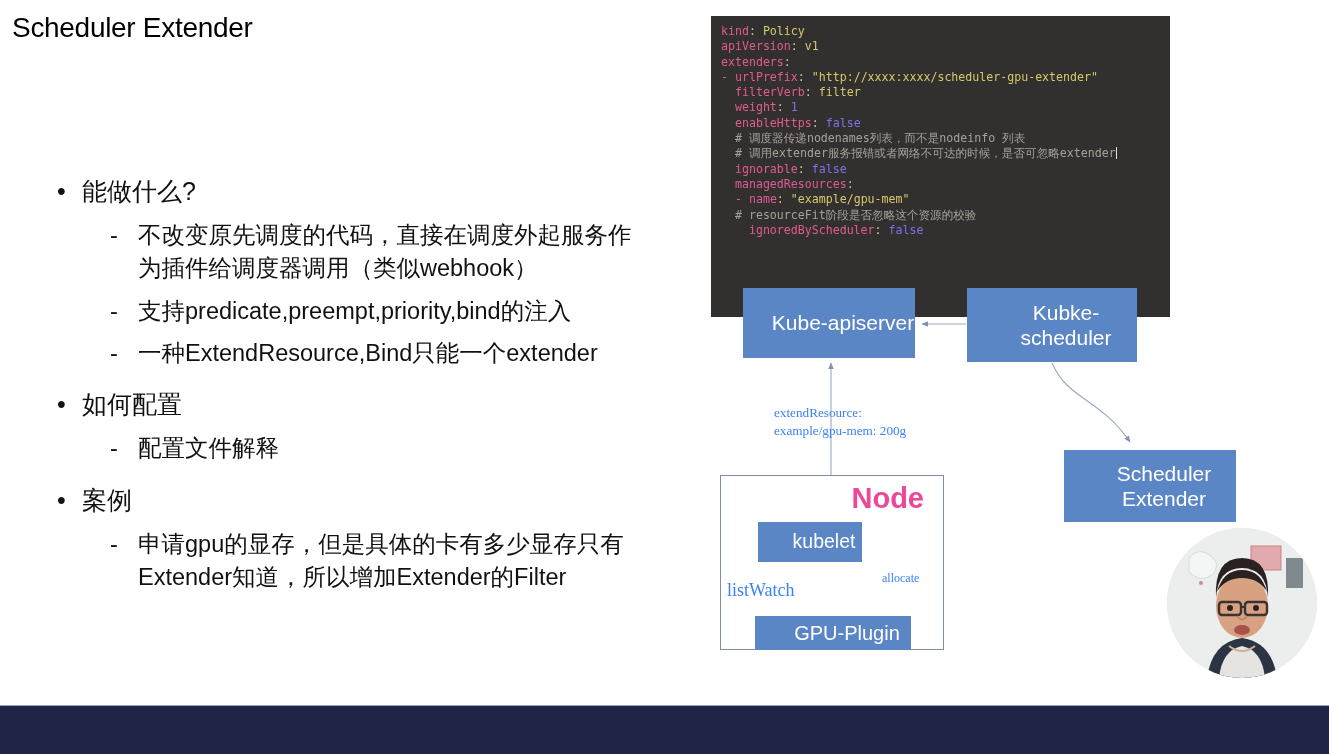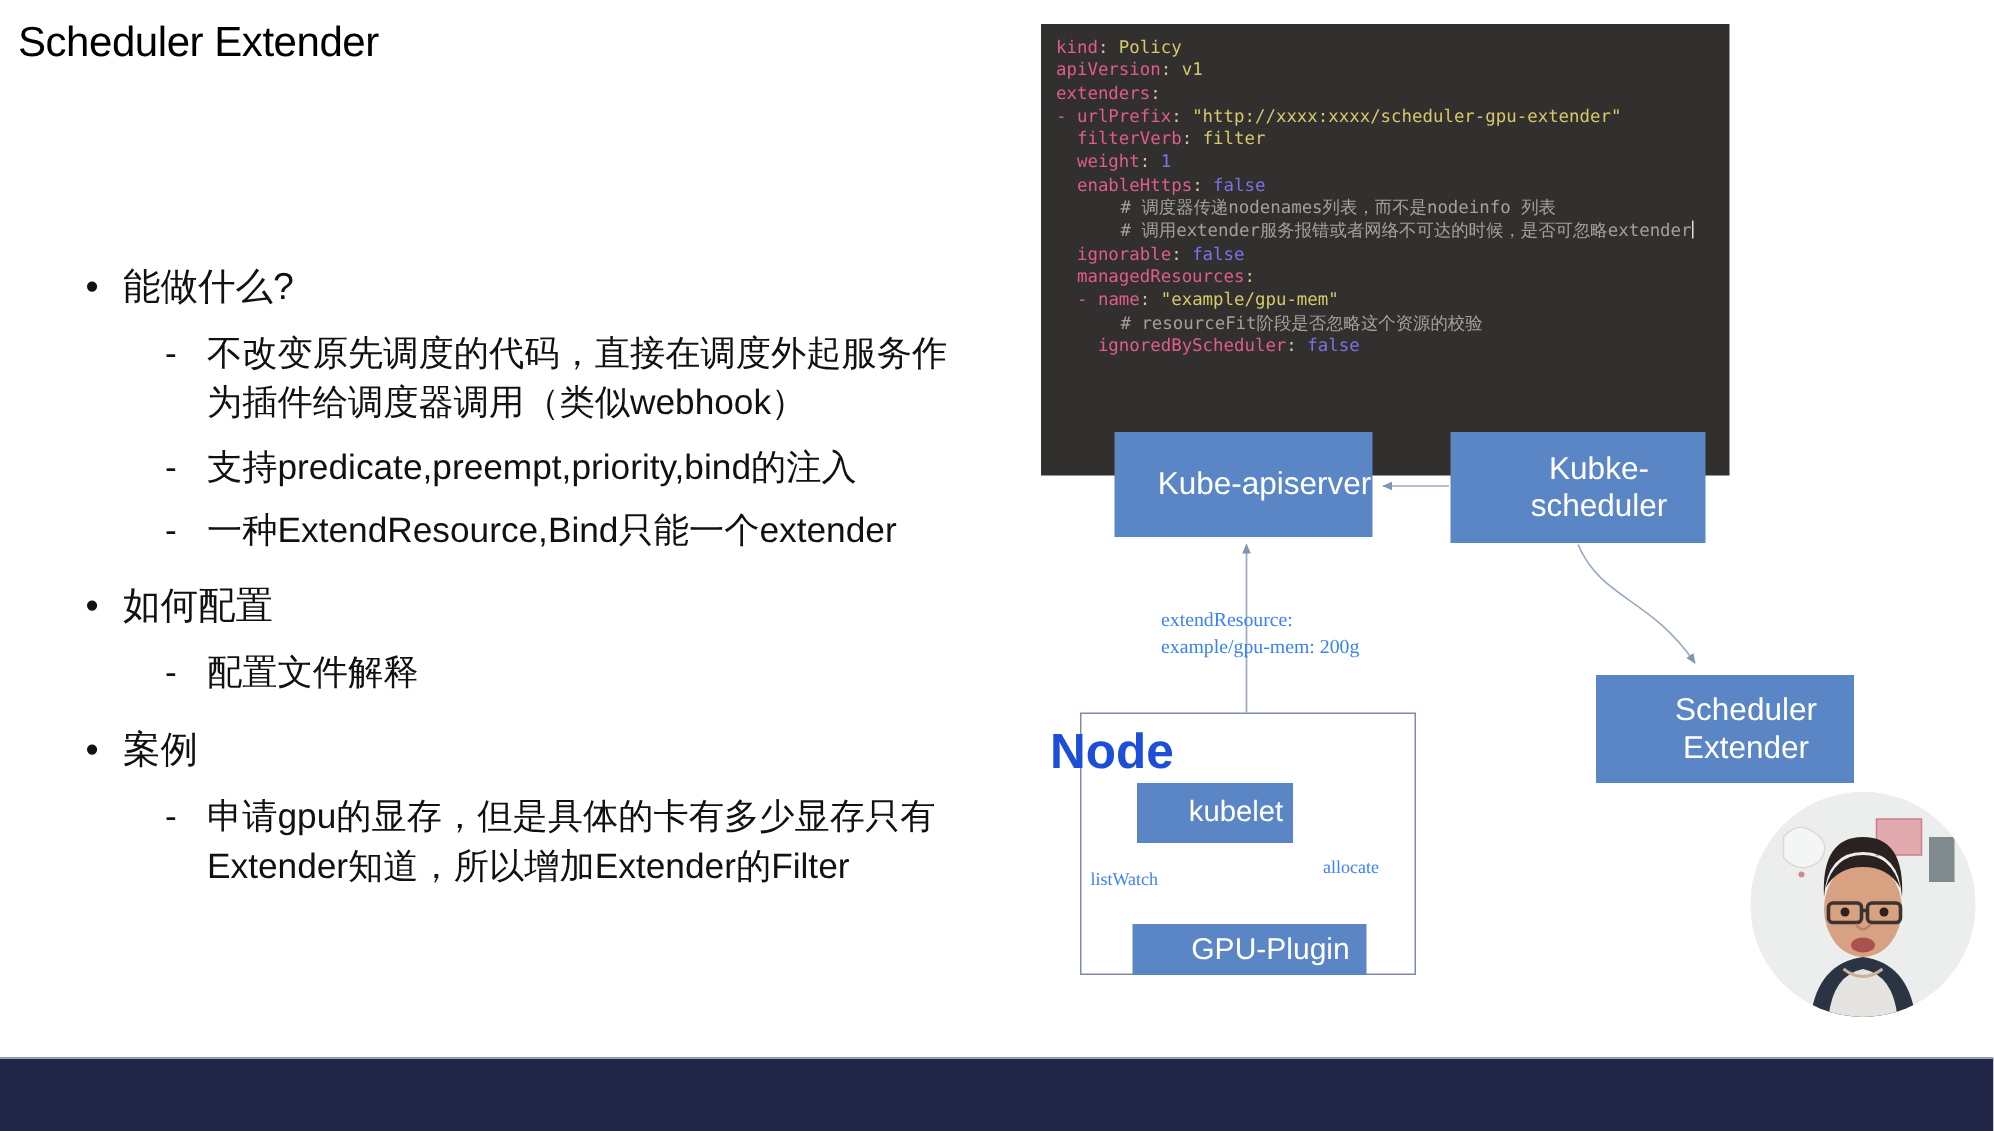--- a/index.html
+++ b/index.html
@@ -39,36 +39,36 @@
     font-size:23.5px;color:#111;line-height:1.42;
     margin:0 0 9px 0;padding-left:90px;
   }
   .l2 > .dash{
     position:absolute;left:62px;top:0;font-size:23.5px;line-height:1.42;color:#111;
   }
   .l2 .cont{display:block;}
 
   
   #code-block{
-    position:absolute;left:694px;top:16px;width:459px;height:301px;
+    position:absolute;left:711px;top:16px;width:459px;height:301px;
     background:#32302f;
     box-sizing:border-box;
     padding:8px 0 0 10px;
     overflow:hidden;
   }
   .code-line{
     font-family:"DejaVu Sans Mono","Liberation Mono",monospace;
     font-size:11.6px;line-height:15.3px;
     white-space:pre;
     color:#d5c4a1;
   }
   .k{color:#e05c8f;}       
   .s{color:#d6c96a;}       
   .b{color:#8070e8;}       
-  .c{color:#a6a098;margin-left:29px;}       
+  .c{color:#a6a098;}       
   .p{color:#d5c4a1;}       
   .caret{display:inline-block;width:1.5px;height:12px;background:#ddd;vertical-align:-2px;}
 
   
   #diagram{position:absolute;left:700px;top:270px;width:629px;height:430px;}
   .node-box{
     position:absolute;
     background:#5b86c5;
     color:#fff;
     display:flex;align-items:center;justify-content:center;
@@ -79,35 +79,35 @@
     padding-left:28px;
   }
   #box-kube-apiserver{left:43px;top:18px;width:172px;height:70px;}
   #box-kubke-scheduler{left:267px;top:18px;width:170px;height:74px;text-align:center;}
   #box-scheduler-extender{left:364px;top:180px;width:172px;height:72px;}
   #node-container{
     position:absolute;left:20px;top:205px;width:224px;height:175px;
     border:1px solid #7f8ba8;background:#fff;box-sizing:border-box;
   }
   #node-label{
-    position:absolute;left:0;top:212px;width:224px;text-align:left;
-    font-size:33px;font-weight:bold;color:#1d4ed8;
+    position:absolute;left:0;top:212px;width:224px;text-align:right;
+    font-size:29px;font-weight:bold;color:#ec4899;
     font-family:"Liberation Sans","DejaVu Sans",sans-serif;
   }
   #box-kubelet{left:58px;top:252px;width:104px;height:40px;font-size:19.5px;}
   #box-gpu-plugin{left:55px;top:346px;width:156px;height:34px;font-size:20px;}
 
   .edge-label{
     position:absolute;
     font-size:13.2px;color:#3b82f6;line-height:1.35;
     font-family:Liberation Serif, serif;
     white-space:pre;
   }
   #label-extendresource{left:74px;top:134px;}
-  #label-listwatch{left:27px;top:308px;font-size:12px;}
+  #label-listwatch{left:27px;top:308px;font-size:18px;}
   #label-allocate{left:182px;top:300px;font-size:12px;}
 
   #diagram-svg{position:absolute;left:0;top:0;width:629px;height:430px;overflow:visible;}
 
   
   #webcam{
     position:absolute;left:1167px;top:528px;width:150px;height:150px;
     border-radius:50%;overflow:hidden;
     background:#e8eaea;
   }

